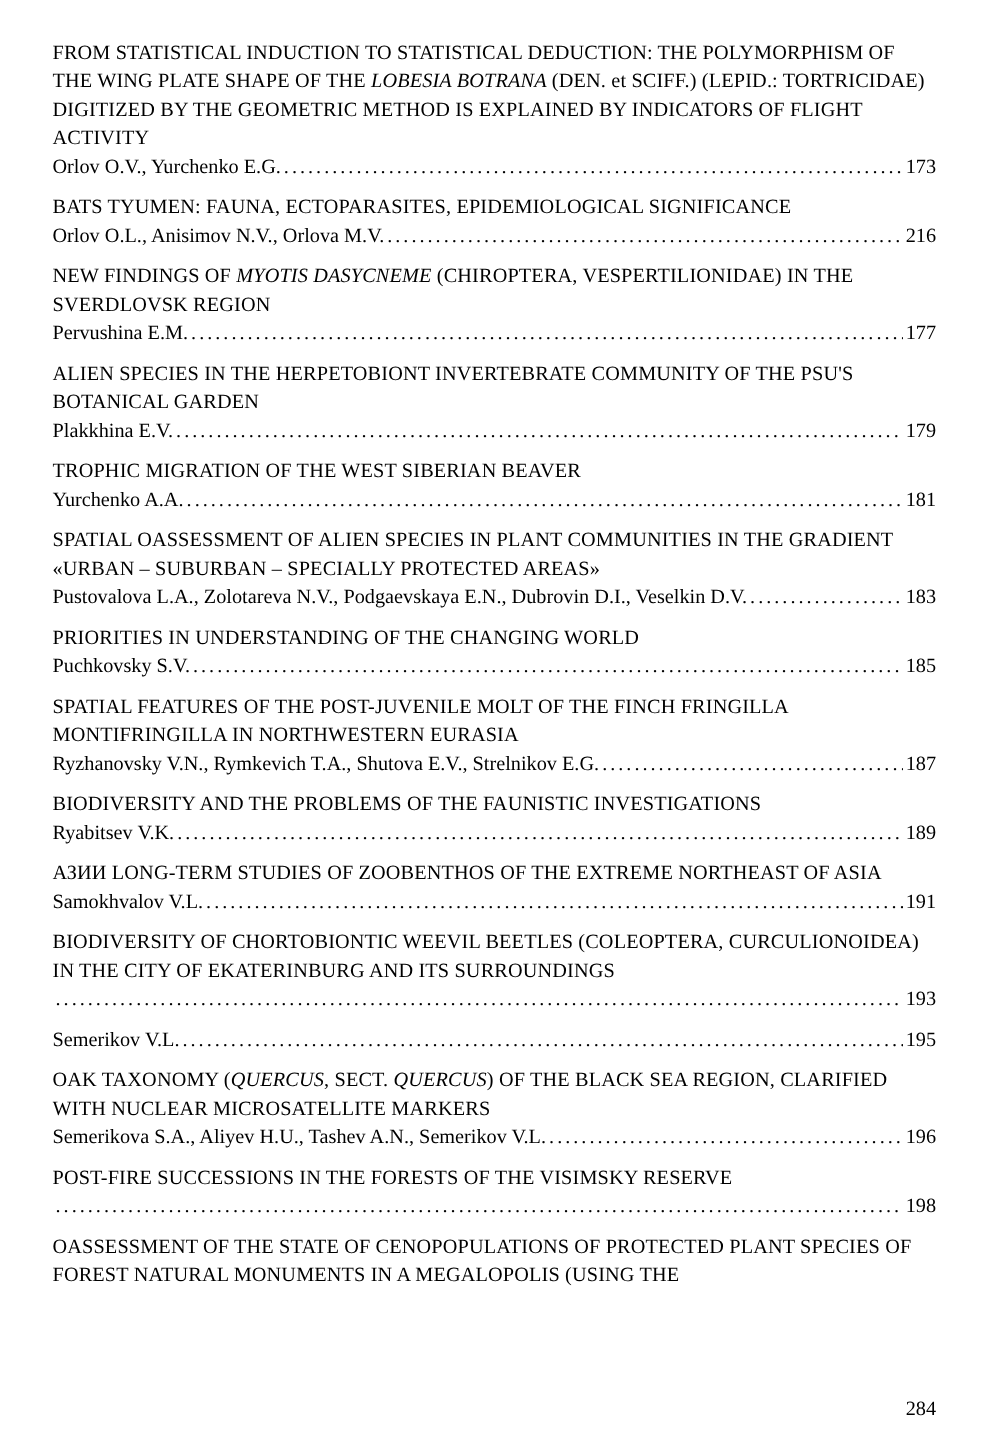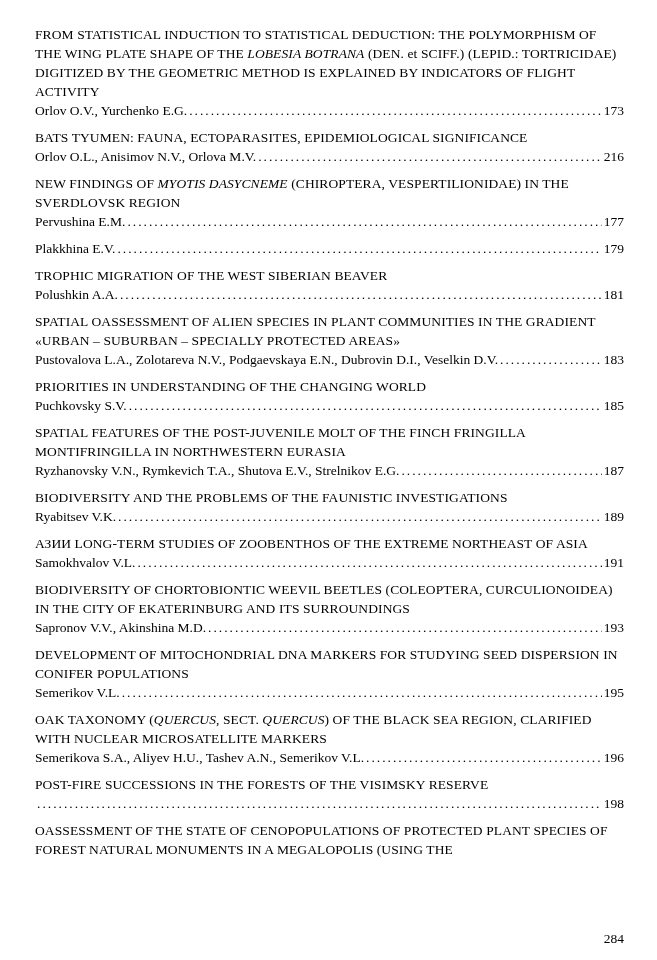--- a/index.html
+++ b/index.html
@@ -92,30 +92,31 @@
       </div>
       <div class="entry">
         <p class="title"><span class="">NEW FINDINGS OF </span><span class="italic">MYOTIS DASYCNEME</span><span class=""> (CHIROPTERA, VESPERTILIONIDAE) IN THE SVERDLOVSK REGION</span></p>
         <p class="authors-line">
           <span class="authors">Pervushina E.M.</span>
           <span class="dot-leader" aria-hidden="true">............................................................................................................................................................................................................................................................................................................</span>
           <span class="page-num">177</span>
         </p>
       </div>
       <div class="entry">
+        <p class="title"><span class="">ALIEN SPECIES IN THE HERPETOBIONT INVERTEBRATE COMMUNITY OF THE PSU'S BOTANICAL GARDEN</span></p>
         <p class="authors-line">
           <span class="authors">Plakkhina E.V.</span>
           <span class="dot-leader" aria-hidden="true">............................................................................................................................................................................................................................................................................................................</span>
           <span class="page-num">179</span>
         </p>
       </div>
       <div class="entry">
         <p class="title"><span class="">TROPHIC MIGRATION OF THE WEST SIBERIAN BEAVER</span></p>
         <p class="authors-line">
-          <span class="authors">Polushkin A.A.</span>
+          <span class="authors">Yurchenko A.A.</span>
           <span class="dot-leader" aria-hidden="true">............................................................................................................................................................................................................................................................................................................</span>
           <span class="page-num">181</span>
         </p>
       </div>
       <div class="entry">
         <p class="title"><span class="">SPATIAL OASSESSMENT OF ALIEN SPECIES IN PLANT COMMUNITIES IN THE GRADIENT «URBAN – SUBURBAN – SPECIALLY PROTECTED AREAS»</span></p>
         <p class="authors-line">
           <span class="authors">Pustovalova L.A., Zolotareva N.V., Podgaevskaya E.N., Dubrovin D.I., Veselkin D.V.</span>
           <span class="dot-leader" aria-hidden="true">............................................................................................................................................................................................................................................................................................................</span>
           <span class="page-num">183</span>
@@ -149,27 +150,25 @@
         <p class="title"><span class="">АЗИИ LONG-TERM STUDIES OF ZOOBENTHOS OF THE EXTREME NORTHEAST OF ASIA</span></p>
         <p class="authors-line">
           <span class="authors">Samokhvalov V.L.</span>
           <span class="dot-leader" aria-hidden="true">............................................................................................................................................................................................................................................................................................................</span>
           <span class="page-num">191</span>
         </p>
       </div>
       <div class="entry">
         <p class="title"><span class="">BIODIVERSITY OF CHORTOBIONTIC WEEVIL BEETLES (COLEOPTERA, CURCULIONOIDEA) IN THE CITY OF EKATERINBURG AND ITS SURROUNDINGS</span></p>
         <p class="authors-line">
-          <span class="authors">Sapronov V.V., Akinshina M.D.</span>
           <span class="dot-leader" aria-hidden="true">............................................................................................................................................................................................................................................................................................................</span>
           <span class="page-num">193</span>
         </p>
       </div>
       <div class="entry">
-        <p class="title"><span class="">DEVELOPMENT OF MITOCHONDRIAL DNA MARKERS FOR STUDYING SEED DISPERSION IN CONIFER POPULATIONS</span></p>
         <p class="authors-line">
           <span class="authors">Semerikov V.L.</span>
           <span class="dot-leader" aria-hidden="true">............................................................................................................................................................................................................................................................................................................</span>
           <span class="page-num">195</span>
         </p>
       </div>
       <div class="entry">
         <p class="title"><span class="">OAK TAXONOMY (</span><span class="italic">QUERCUS</span><span class="">, SECT. </span><span class="italic">QUERCUS</span><span class="">) OF THE BLACK SEA REGION, CLARIFIED WITH NUCLEAR MICROSATELLITE MARKERS</span></p>
         <p class="authors-line">
           <span class="authors">Semerikova S.A., Aliyev H.U., Tashev A.N., Semerikov V.L.</span>

